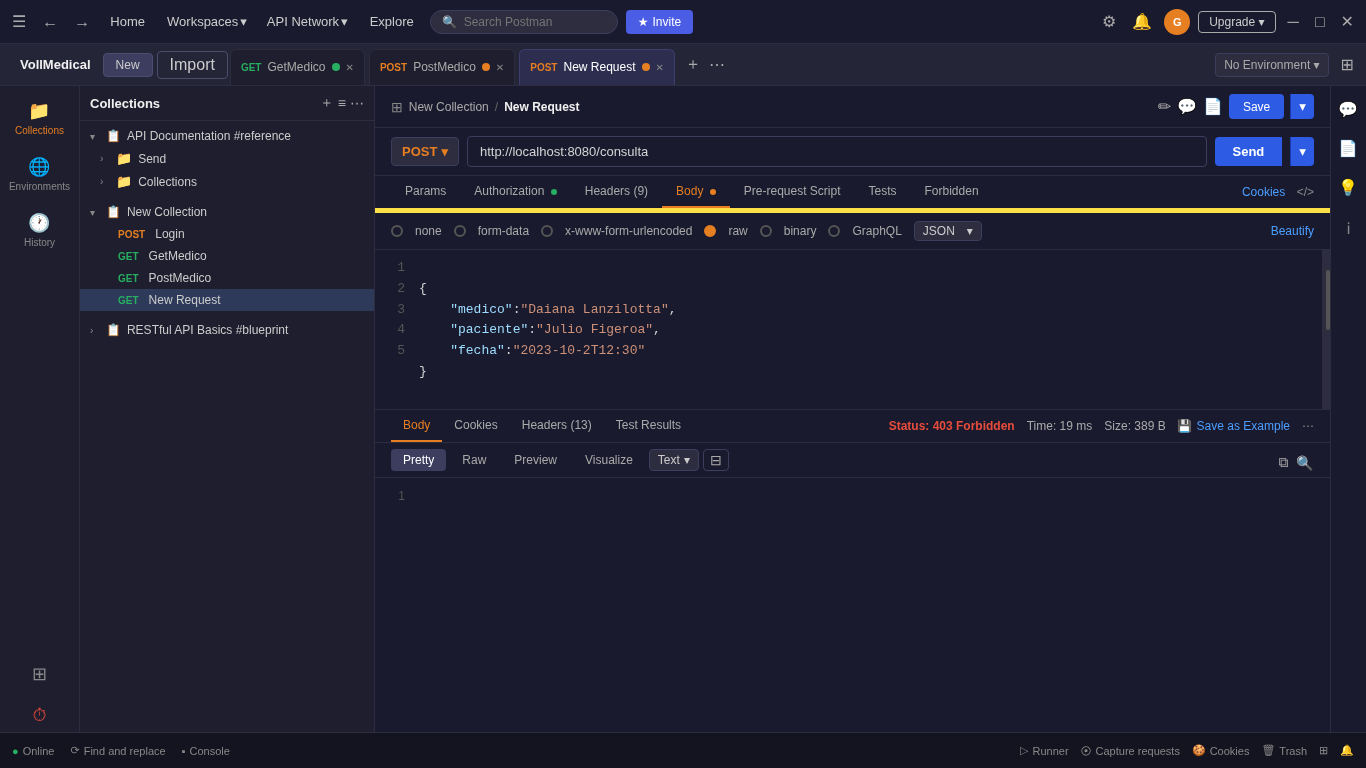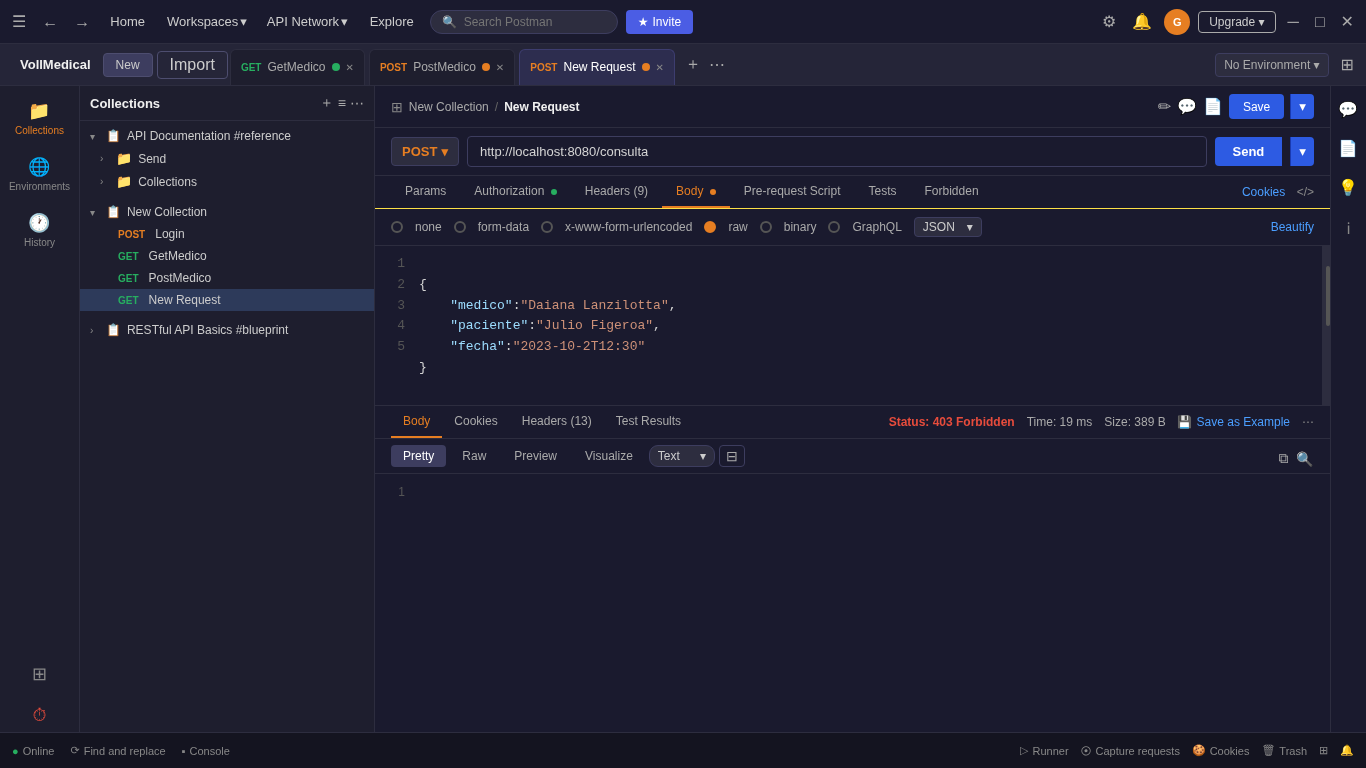--- a/index.html
+++ b/index.html
@@ -73,21 +73,21 @@
     .save-dropdown { background: #2d5be3; color: #fff; border: none; border-left: 1px solid #1a3ab0; border-radius: 0 4px 4px 0; padding: 5px 8px; cursor: pointer; }
 
     
     .url-bar { display: flex; align-items: center; gap: 8px; padding: 8px 16px; border-bottom: 1px solid #2d2d3f; }
     .method-select { background: #2d2d3f; border: 1px solid #3d3d5f; border-radius: 4px; color: #e67e22; padding: 6px 10px; cursor: pointer; font-size: 13px; font-weight: bold; display: flex; align-items: center; gap: 4px; }
     .url-input { flex: 1; background: #1a1a2e; border: 1px solid #3d3d5f; border-radius: 4px; padding: 7px 12px; color: #d4d4d4; font-size: 13px; outline: none; }
     .send-btn { background: #2d5be3; color: #fff; border: none; border-radius: 4px 0 0 4px; padding: 7px 18px; cursor: pointer; font-size: 13px; font-weight: bold; }
     .send-dropdown { background: #2d5be3; color: #fff; border: none; border-left: 1px solid #1a3ab0; border-radius: 0 4px 4px 0; padding: 7px 8px; cursor: pointer; }
 
     
-    .req-tabs { display: flex; align-items: center; padding: 0 16px; border-bottom: 1px solid #fde047; gap: 0; }
+    .req-tabs { display: flex; align-items: center; padding: 0 16px; border-bottom: 5px solid #fde047; gap: 0; }
     .req-tab { padding: 8px 14px; cursor: pointer; font-size: 12px; color: #aaa; border-bottom: 2px solid transparent; }
     .req-tab.active { color: #e67e22; border-bottom-color: #e67e22; }
     .req-tab .dot { width: 6px; height: 6px; border-radius: 50%; display: inline-block; margin-left: 3px; }
     .dot-green { background: #27ae60; }
     .dot-orange { background: #e67e22; }
     .req-tabs-right { margin-left: auto; }
     .cookies-btn { background: none; border: none; color: #4b9eff; cursor: pointer; font-size: 12px; }
 
     
     .body-options { display: flex; align-items: center; padding: 8px 16px; gap: 12px; border-bottom: 1px solid #2d2d3f; }
@@ -117,21 +117,21 @@
     .resp-status { margin-left: auto; display: flex; align-items: center; gap: 12px; font-size: 12px; }
     .status-badge { color: #e74c3c; font-weight: 600; }
     .status-time { color: #aaa; }
     .status-size { color: #aaa; }
     .save-example-btn { background: none; border: none; color: #4b9eff; cursor: pointer; font-size: 12px; display: flex; align-items: center; gap: 4px; }
 
     
     .resp-body-tabs { display: flex; align-items: flex-end; padding: 6px 16px; border-bottom: 1px solid #2d2d3f; gap: 4px; }
     .resp-body-tab { padding: 4px 12px; cursor: pointer; font-size: 12px; color: #aaa; border-radius: 4px; }
     .resp-body-tab.active { background: #3d3d5f; color: #fff; }
-    .text-select { background: #2d2d3f; border: 1px solid #3d3d5f; border-radius: 9px; color: #ccc; padding: 3px 8px; font-size: 12px; cursor: pointer; display: flex; align-items: center; gap: 20px; }
+    .text-select { background: #2d2d3f; border: 1px solid #3d3d5f; border-radius: 4px; color: #ccc; padding: 3px 8px; font-size: 12px; cursor: pointer; display: flex; align-items: center; gap: 4px; }
     .resp-body-right { margin-left: auto; display: flex; gap: 8px; }
     .resp-action-btn { background: none; border: none; color: #aaa; cursor: pointer; font-size: 14px; }
     .resp-filter-btn { background: none; border: 1px solid #3d3d5f; border-radius: 4px; color: #aaa; cursor: pointer; font-size: 14px; padding: 2px 6px; }
 
     
     .resp-content { flex: 1; background: #1a1a2e; display: flex; }
     .resp-line-nums { padding: 8px 6px 8px 12px; color: #555; text-align: right; user-select: none; min-width: 36px; }
     .resp-line-nums div { line-height: 1.8; }
 
     

